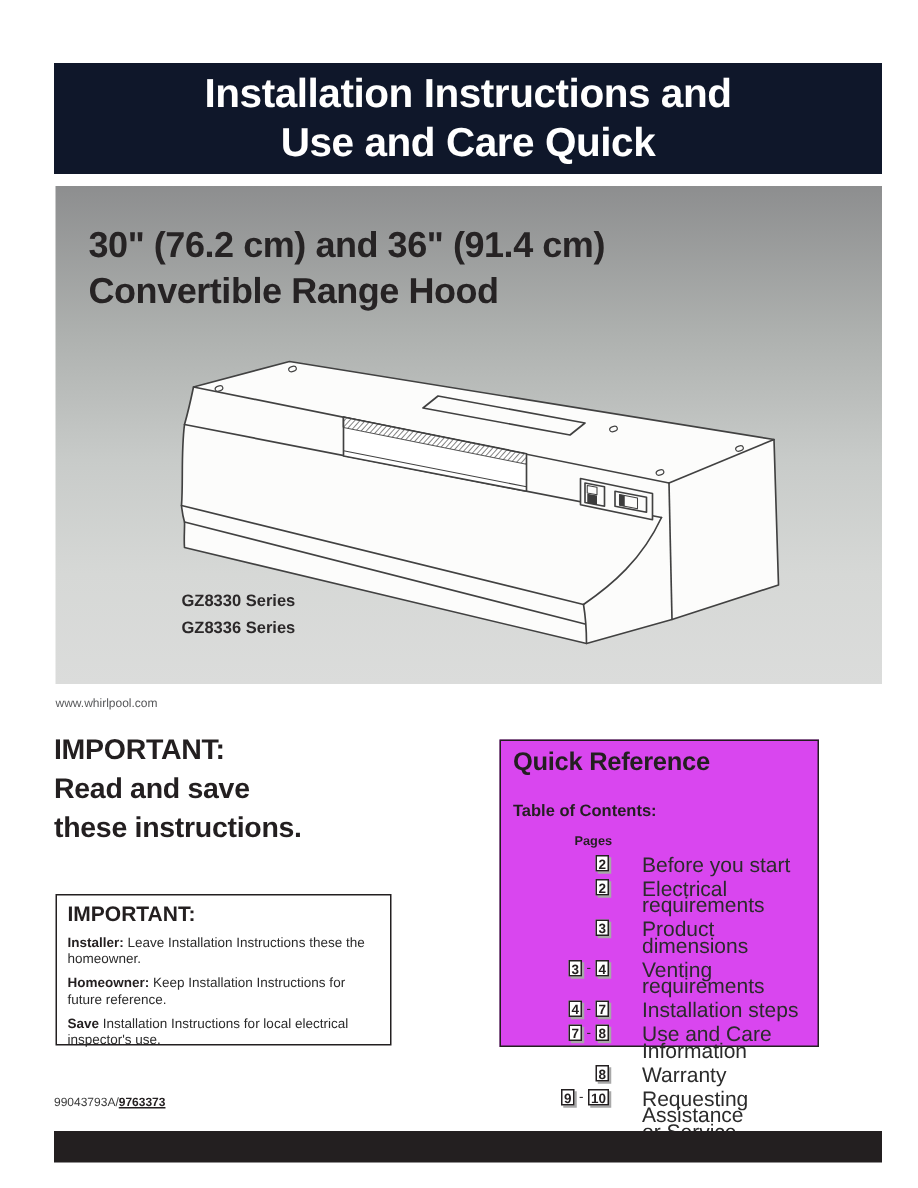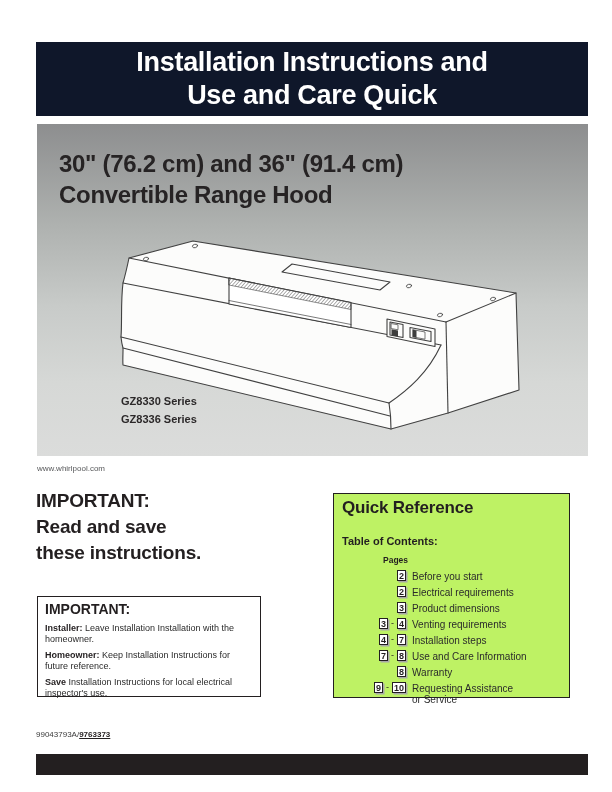--- a/index.html
+++ b/index.html
@@ -41,39 +41,39 @@
   
   .important-box {
     position:absolute; left:37px; top:596px; width:224px; height:101px;
     border:1px solid #231f20; background:#fff; padding:4px 7px;
   }
   .important-box .ib-title { font-weight:bold; font-size:14px; margin-bottom:6px; }
   .important-box p { font-size:9px; line-height:11px; margin-bottom:5px; color:#2b2b2b; }
   .important-box p b { font-weight:bold; color:#231f20; }
   
   .quick-ref {
-    position:absolute; left:333px; top:493px; width:237px; height:205px;
-    border:1px solid #231f20; background:#bef264; padding:3px 8px;
+    position:absolute; left:333px; top:493px; width:213px; height:205px;
+    border:1px solid #231f20; background:#d946ef; padding:3px 8px;
   }
   .qr-title { font-weight:bold; font-size:17px; line-height:21px; letter-spacing:-0.2px; }
   .qr-subtitle { font-weight:bold; font-size:11px; line-height:15px; margin-top:16px; }
   .qr-pages-label { font-weight:bold; font-size:8.5px; margin:6px 0 5px 29px;padding-left:12px; }
   .toc-row { display:flex; align-items:flex-start; margin-bottom:4px; }
   .toc-pages {
     width:64px; flex:0 0 64px; display:flex; justify-content:flex-end;
     align-items:center; gap:2px;
   }
   .pbox {
     display:inline-block; min-width:9px; height:11px; padding:0 1px;
     border:1px solid #231f20; box-shadow:1.5px 1.5px 0 #a8a8a8;
     background:#fff; font-weight:bold; font-size:9px; line-height:10px;
     text-align:center;
   }
   .toc-dash { font-size:9px; line-height:11px; padding:0 1px; }
-  .toc-label { font-size:10px; line-height:11px; padding-left:6px; padding-top:1px; color:#2b2b2b; }
+  .toc-label { font-size:14px; line-height:11px; padding-left:22px; padding-top:1px; color:#2b2b2b; }
   
   .part-number { position:absolute; left:36px; top:730px; font-size:8px; color:#3a3a3a; }
   .part-number b { font-weight:bold; color:#231f20;text-decoration:underline; }
   .footer-bar {
     position:absolute; left:36px; top:754px; width:552px; height:21px;
     background:#231f20;
   }
 </style>
 </head>
 <body>
@@ -139,21 +139,21 @@
   <div class="site-url">www.whirlpool.com</div>
 
   <div class="important-heading">
     <div>IMPORTANT:</div>
     <div>Read and save</div>
     <div>these instructions.</div>
   </div>
 
   <div class="important-box">
     <div class="ib-title">IMPORTANT:</div>
-    <p><b>Installer:</b><span> Leave Installation Installation with the homeowner.</span></p>
+    <p><b>Installer:</b><span> Leave Installation Instructions these the homeowner.</span></p>
     <p><b>Homeowner:</b><span> Keep Installation Instructions for future reference.</span></p>
     <p><b>Save</b><span> Installation Instructions for local electrical inspector's use.</span></p>
   </div>
 
   <div class="quick-ref">
     <div class="qr-title">Quick Reference</div>
     <div class="qr-subtitle">Table of Contents:</div>
     <div class="qr-pages-label">Pages</div>
 
     <div class="toc-row">

